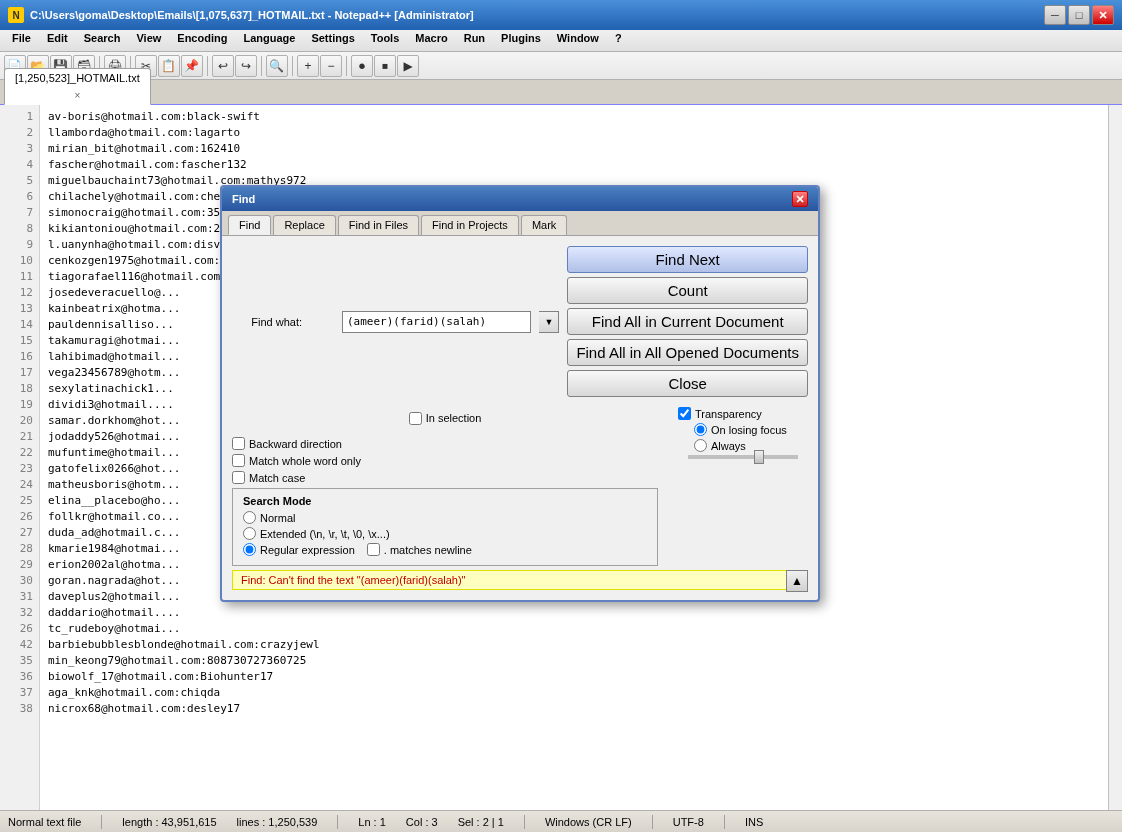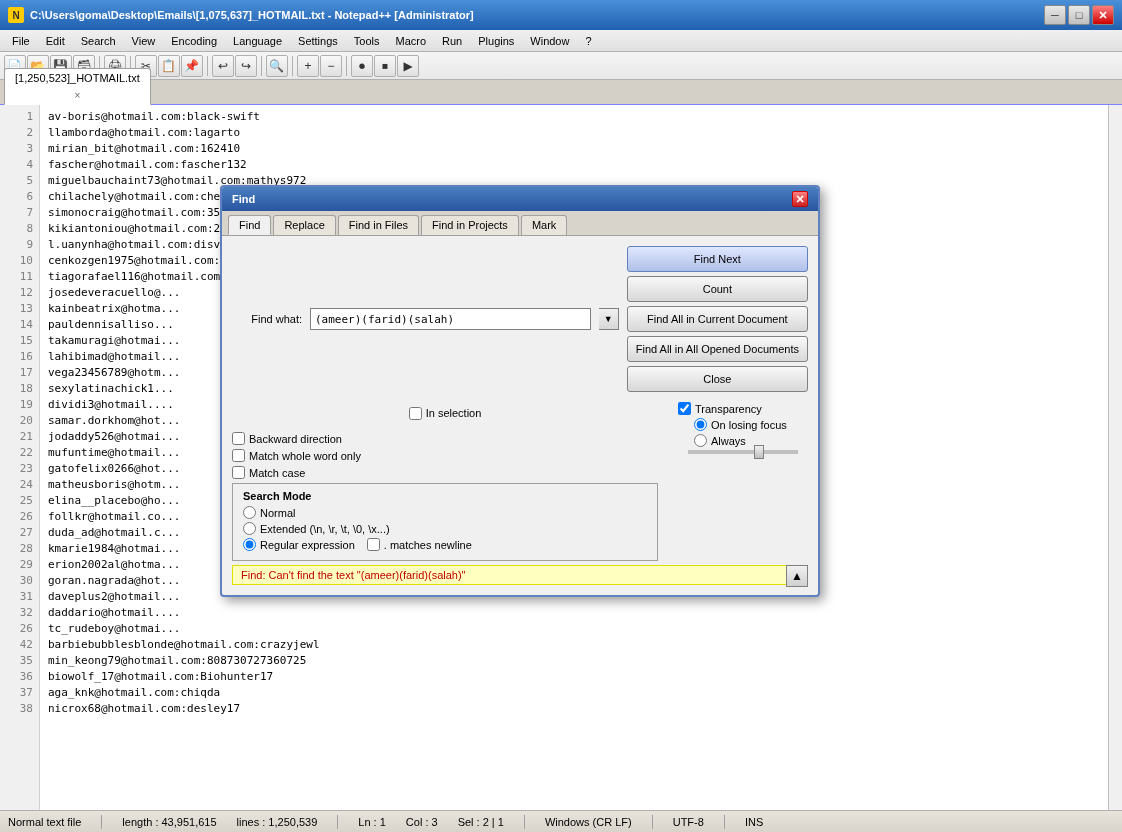--- a/index.html
+++ b/index.html
@@ -58,23 +58,24 @@
       cursor: pointer;
       color: #333;
     }
     .title-btn.close { background: linear-gradient(to bottom, #ff8080, #cc0000); color: white; }
 
     
     .menu-bar {
       background: linear-gradient(to bottom, #f0f0f0, #e0e0e0);
       height: 22px;
       display: flex;
-      align-items: center;
+      align-items: flex-start;
       padding: 0 4px;
       border-bottom: 1px solid #b0b0b0;
+      font-weight: bold;
     }
     .menu-item {
       padding: 2px 8px;
       font-size: 11px;
       color: #000;
       cursor: pointer;
     }
 
     
     .toolbar {
@@ -278,20 +279,21 @@
       text-align: right;
     }
     .find-input {
       flex: 1;
       height: 22px;
       border: 1px solid #808080;
       background: white;
       padding: 2px 4px;
       font-size: 11px;
       font-family: Consolas, monospace;
+      margin-left: 32px;
     }
     .find-dropdown {
       width: 20px;
       height: 22px;
       background: linear-gradient(to bottom, #f0f0f0, #d8d8d8);
       border: 1px solid #808080;
       border-left: none;
       display: flex;
       align-items: center;
       justify-content: center;
@@ -304,21 +306,21 @@
       display: flex;
       flex-direction: column;
       gap: 4px;
       min-width: 130px;
     }
     .dialog-btn {
       background: linear-gradient(to bottom, #f8f8f8, #d8d8d8);
       border: 1px solid #808080;
       border-radius: 3px;
       padding: 4px 8px;
-      font-size: 11px;
+      font-size: 15px;
       cursor: pointer;
       text-align: center;
       min-height: 26px;
       display: flex;
       align-items: center;
       justify-content: center;
     }
     .dialog-btn.primary {
       background: linear-gradient(to bottom, #e0e8ff, #b0c0e8);
       border-color: #6080c0;

